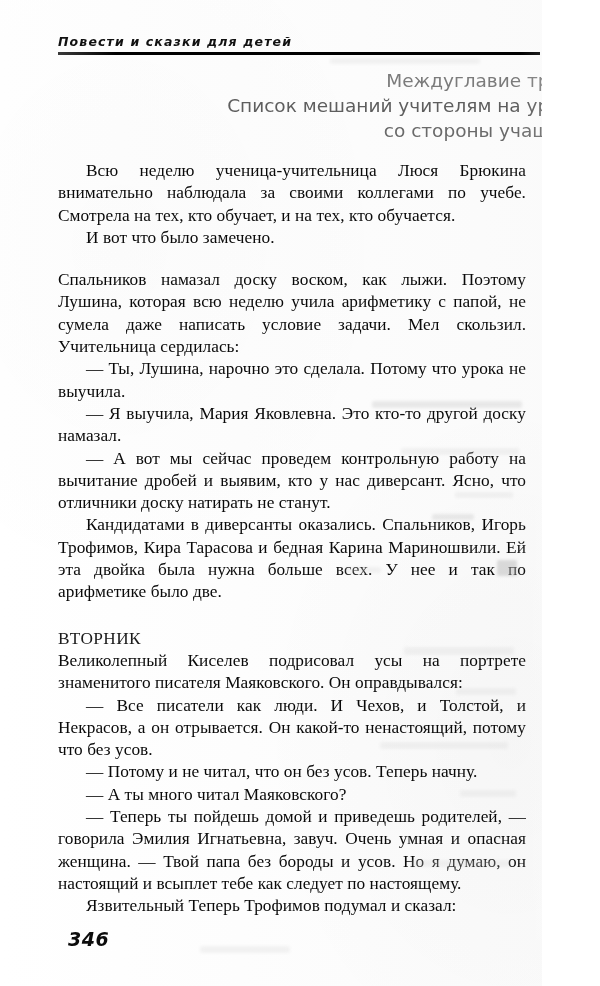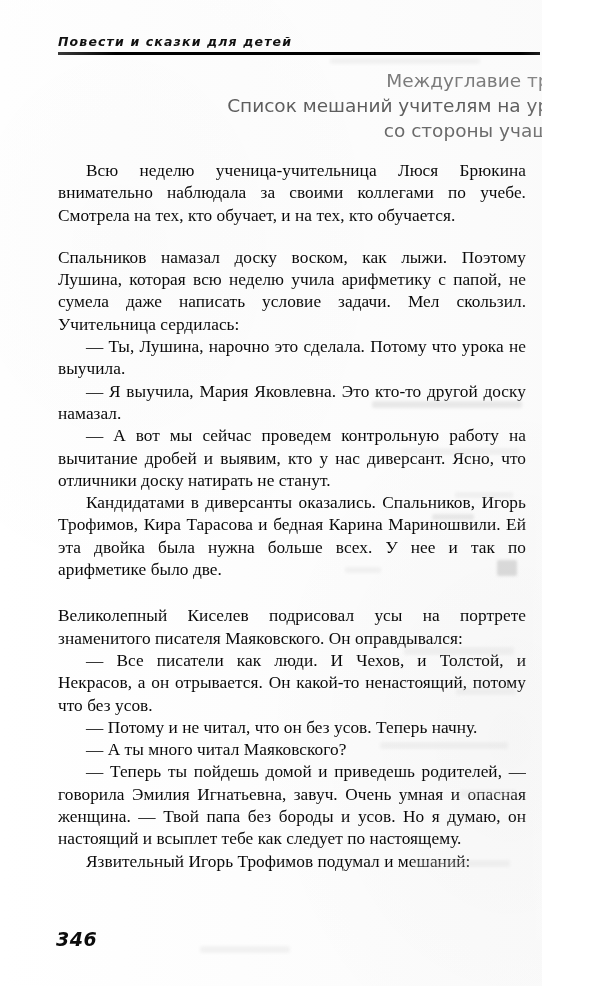--- a/index.html
+++ b/index.html
@@ -145,21 +145,21 @@
     filter: blur(1.4px);
     pointer-events: none;
     border-radius: 2px;
   }
   .ghost.dark { background: #b4b4b4; opacity: 0.46; }
   .ghost.light { background: #d8d8d8; opacity: 0.30; }
 
   
   #folio {
     position: absolute;
-    left: 56px;
+    left: 68px;
     top: 928px;
     font-family: "DejaVu Sans", sans-serif;
     font-style: italic;
     font-weight: 700;
     font-size: 19px;
     letter-spacing: 0.5px;
     color: #0c0c0c;
   }
 </style>
 </head>
@@ -176,37 +176,39 @@
 
   <div id="title-block">
     <span class="tl tl-1">Междуглавие третье</span>
     <span class="tl tl-2">Список мешаний учителям на уроках</span>
     <span class="tl tl-3">со стороны учащихся</span>
   </div>
 
   <div id="body-column">
 
     <p class="para indent">Всю неделю ученица-учительница Люся Брюкина внимательно наблюдала за своими коллегами по учебе. Смотрела на тех, кто обучает, и на тех, кто обучается.</p>
+    <p class="para indent">И вот что было замечено.</p>
 
     <div class="gap-md"></div>
 
     <p class="para">Спальников намазал доску воском, как лыжи. Поэтому Лушина, которая всю неделю учила арифметику с папой, не сумела даже написать условие задачи. Мел скользил. Учительница сердилась:</p>
     <p class="para indent">— Ты, Лушина, нарочно это сделала. Потому что урока не выучила.</p>
     <p class="para indent">— Я выучила, Мария Яковлевна. Это кто-то другой доску намазал.</p>
     <p class="para indent">— А вот мы сейчас проведем контрольную работу на вычитание дробей и выявим, кто у нас диверсант. Ясно, что отличники доску натирать не станут.</p>
     <p class="para indent">Кандидатами в диверсанты оказались. Спальников, Игорь Трофимов, Кира Тарасова и бедная Карина Мариношвили. Ей эта двойка была нужна больше всех. У нее и так по арифметике было две.</p>
 
     <div class="gap-lg"></div>
 
+    <div class="section-head">ВТОРНИК</div>
     <p class="para">Великолепный Киселев подрисовал усы на портрете знаменитого писателя Маяковского. Он оправдывался:</p>
     <p class="para indent">— Все писатели как люди. И Чехов, и Толстой, и Некрасов, а он отрывается. Он какой-то ненастоящий, потому что без усов.</p>
     <p class="para indent">— Потому и не читал, что он без усов. Теперь начну.</p>
     <p class="para indent">— А ты много читал Маяковского?</p>
     <p class="para indent">— Теперь ты пойдешь домой и приведешь родителей, — говорила Эмилия Игнатьевна, завуч. Очень умная и опасная женщина. — Твой папа без бороды и усов. Но я думаю, он настоящий и всыплет тебе как следует по настоящему.</p>
-    <p class="para indent">Язвительный Игорь Трофимов подумал и мешаний:</p>
+    <p class="para indent">Язвительный Теперь Трофимов подумал и сказал:</p>
 
   </div>
 
   <div class="ghost" style="left:372px; top:401px; width:150px; height:7px;"></div>
   <div class="ghost light" style="left:401px; top:448px; width:118px; height:7px;"></div>
   <div class="ghost light" style="left:455px; top:492px; width:58px;  height:6px;"></div>
   <div class="ghost" style="left:432px; top:514px; width:42px;  height:6px;"></div>
   <div class="ghost light" style="left:345px; top:567px; width:36px;  height:6px;"></div>
   <div class="ghost dark" style="left:497px; top:560px; width:20px;  height:16px;"></div>
   <div class="ghost light" style="left:404px; top:647px; width:110px; height:8px;"></div>

